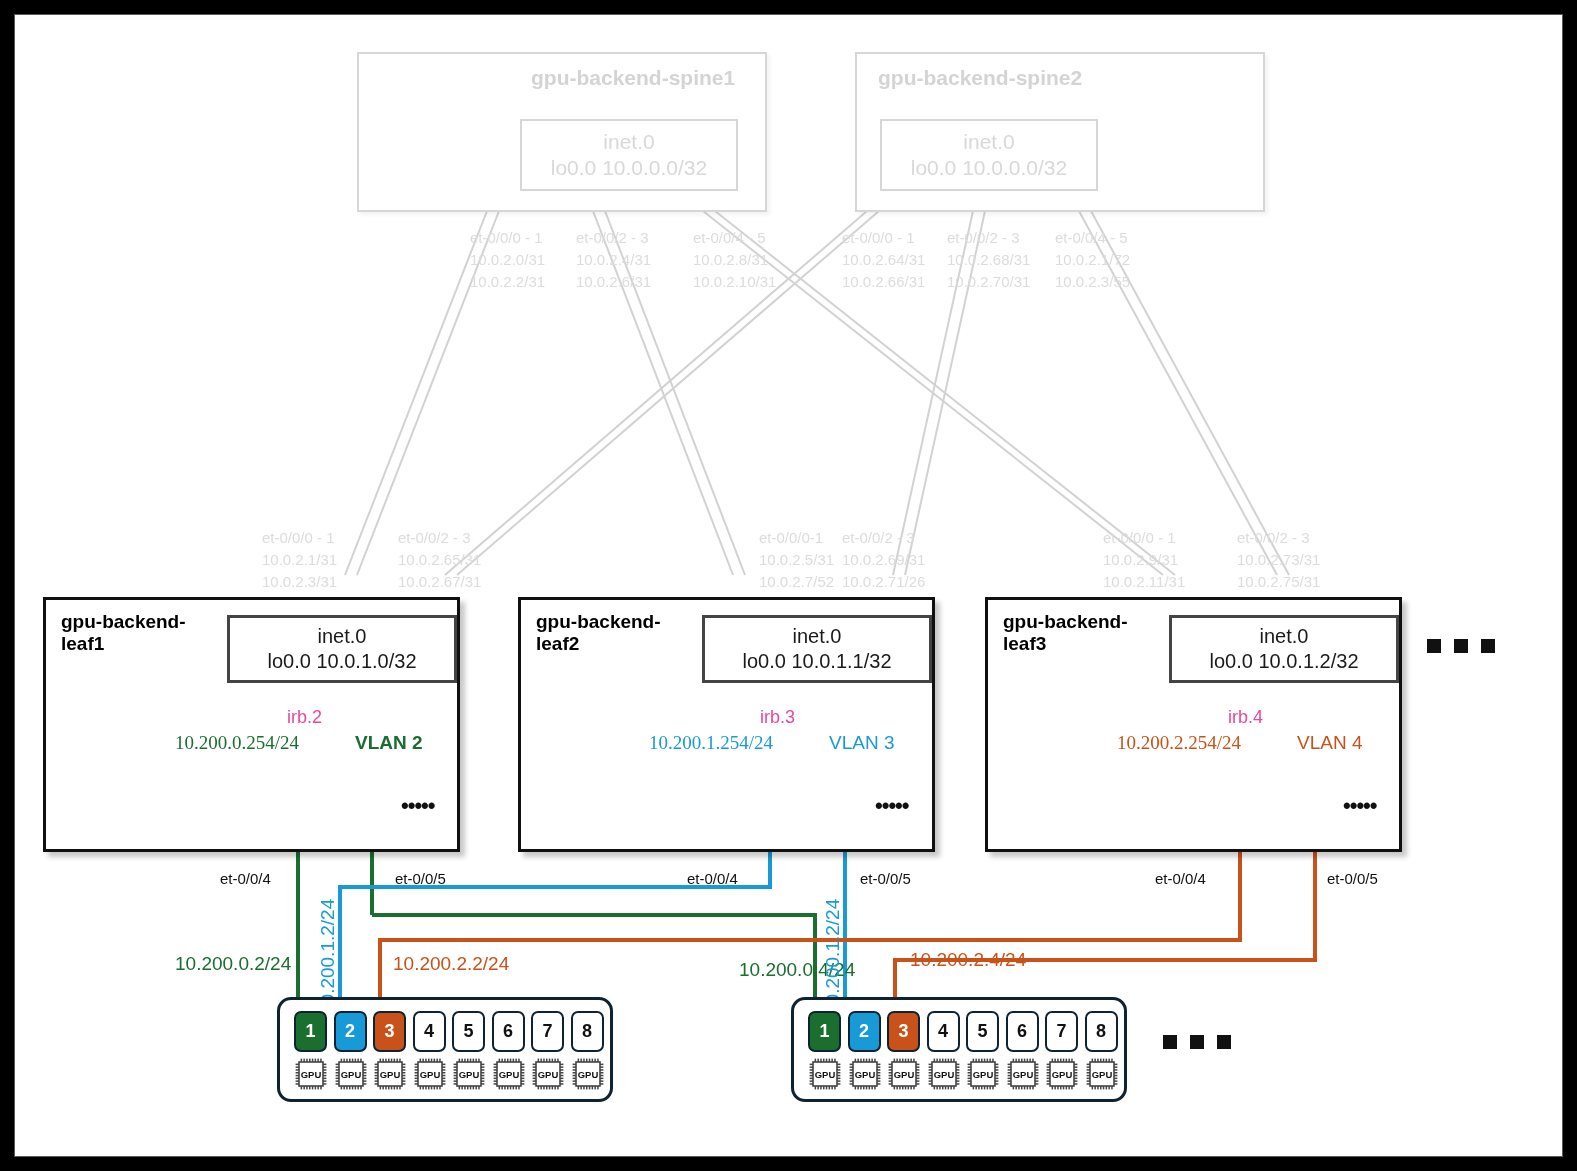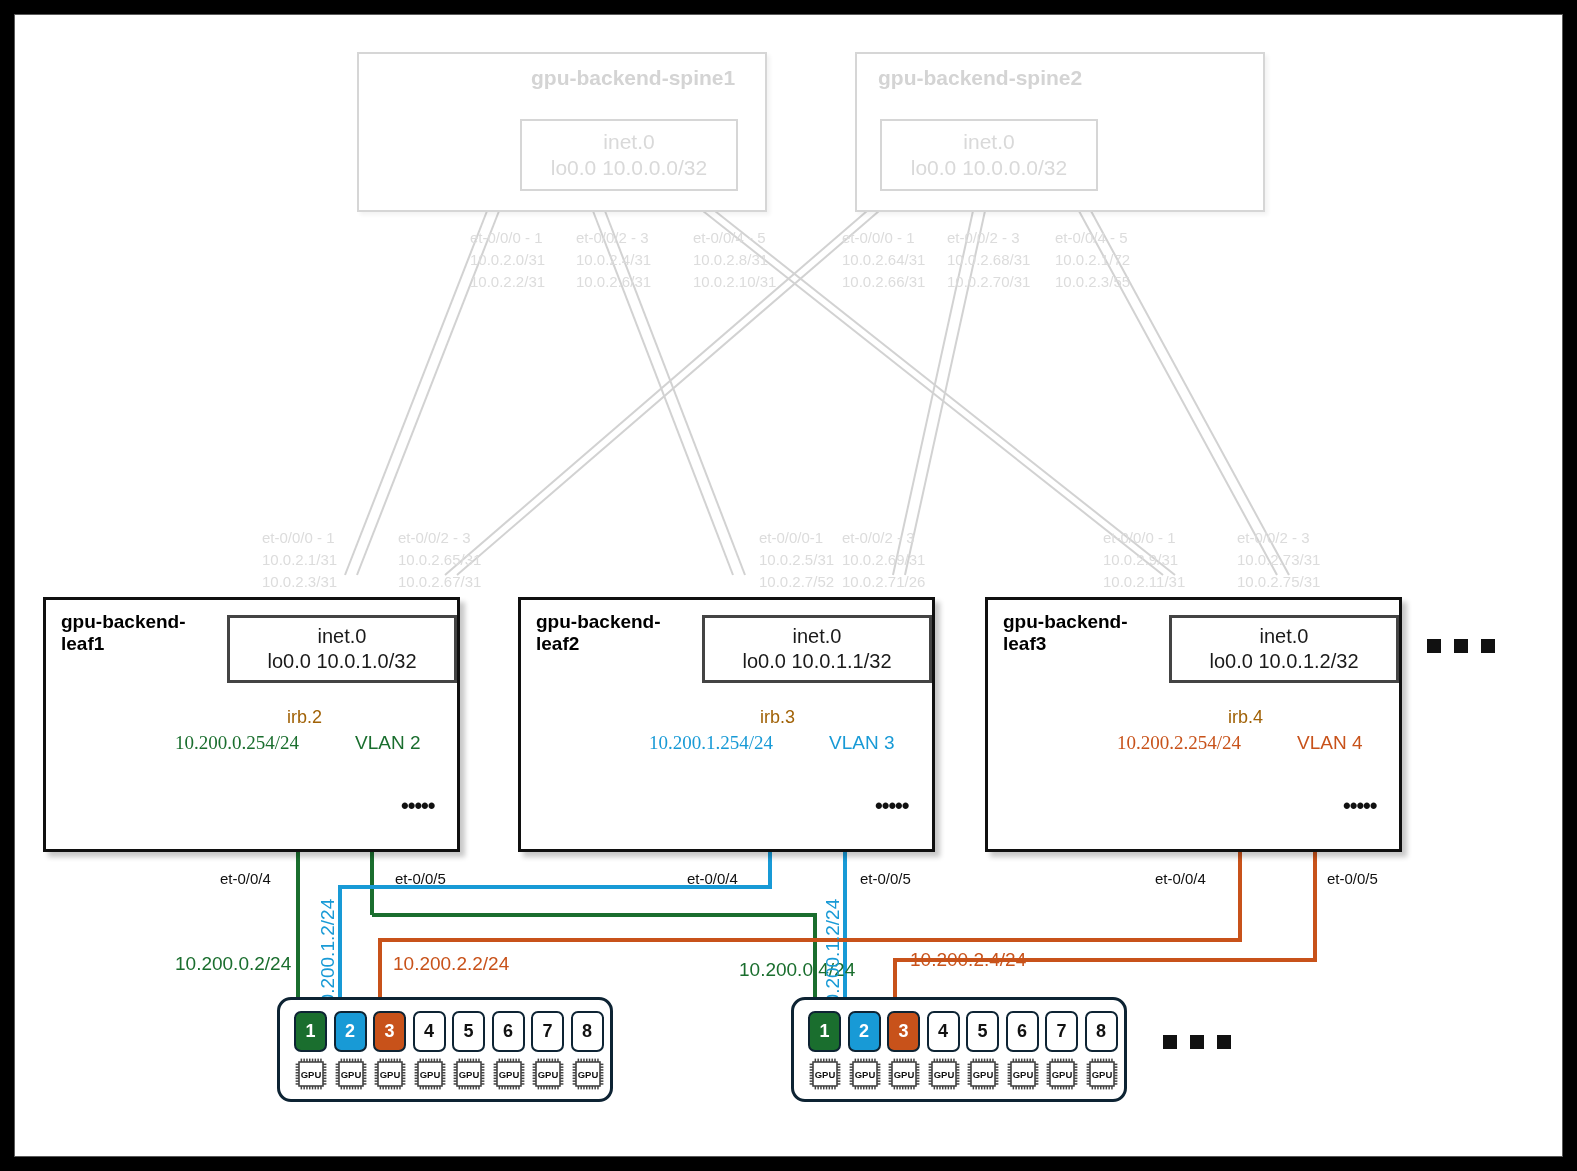--- a/index.html
+++ b/index.html
@@ -38,21 +38,21 @@
   }
   .leaf-name{
     position:absolute;font-size:19px;font-weight:bold;color:#000;line-height:1.18;
     width:160px;
   }
   .inet-box{
     position:absolute;border:3px solid #444;background:#fff;box-sizing:border-box;
     display:flex;flex-direction:column;align-items:center;justify-content:center;
     font-size:20px;color:#1a1a1a;line-height:1.25;
   }
-  .irb{position:absolute;font-size:18px;color:#a16207;}
+  .irb{position:absolute;font-size:18px;color:#ec4899;}
   .ipa{position:absolute;font-size:19px;font-family:Liberation Serif, serif;}
   .vlan{position:absolute;font-size:19px;}
   .dots-s{position:absolute;font-size:22px;letter-spacing:-1px;color:#111;font-weight:bold;}
 
   .iflabel{position:absolute;font-size:15px;color:#101010;}
   .cablelabel{position:absolute;font-size:19px;text-align:right;}
   .vert-label{
     position:absolute;font-size:19px;
     transform:rotate(-90deg);transform-origin:left top;white-space:nowrap;
   }
@@ -219,21 +219,21 @@
   <div class="leaf-name" style="left:46px;top:596px;">
     <span>gpu-backend-</span><br>
     <span>leaf1</span>
   </div>
   <div class="inet-box" style="left:212px;top:600px;width:230px;height:68px;">
     <div>inet.0</div>
     <div>lo0.0 10.0.1.0/32</div>
   </div>
   <div class="irb" style="left:272px;top:692px;">irb.2</div>
   <div class="ipa" style="left:160px;top:717px;color:#1a6e2e;">10.200.0.254/24</div>
-  <div class="vlan" style="left:340px;top:717px;color:#1a6e2e;">VLAN 2</div>
+  <div class="vlan" style="left:340px;top:717px;color:#1a6e2e;font-weight:bold;">VLAN 2</div>
   <div class="dots-s" style="left:386px;top:778px;">•••••</div>
   <div class="iflabel" style="left:205px;top:855px;">et-0/0/4</div>
   <div class="iflabel" style="left:380px;top:855px;">et-0/0/5</div>
 
   <div class="leaf-box" style="left:503px;top:582px;width:417px;height:255px;"></div>
   <div class="leaf-name" style="left:521px;top:596px;">
     <span>gpu-backend-</span><br>
     <span>leaf2</span>
   </div>
   <div class="inet-box" style="left:687px;top:600px;width:230px;height:68px;">

